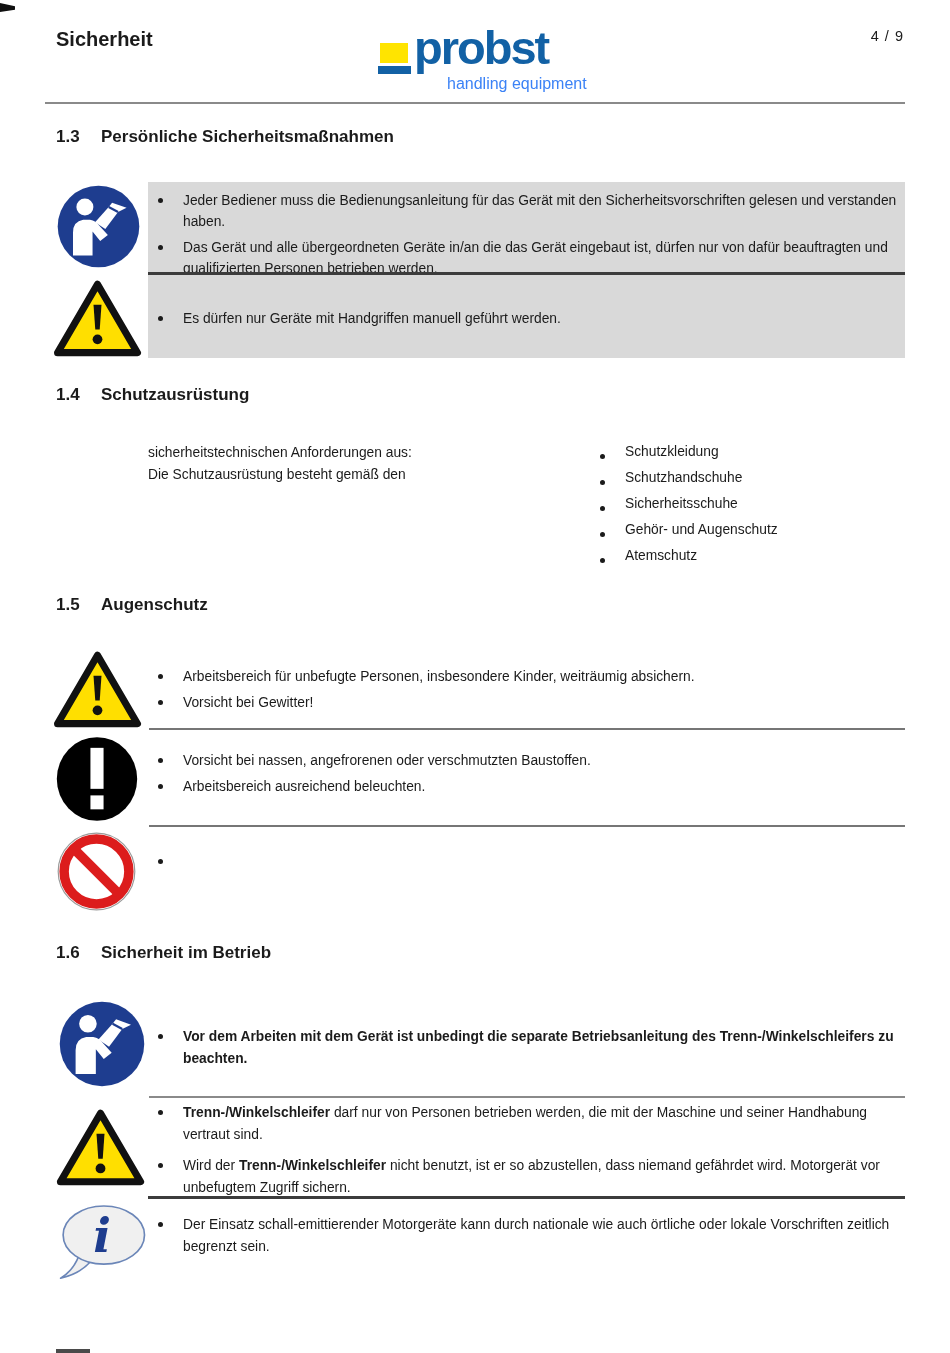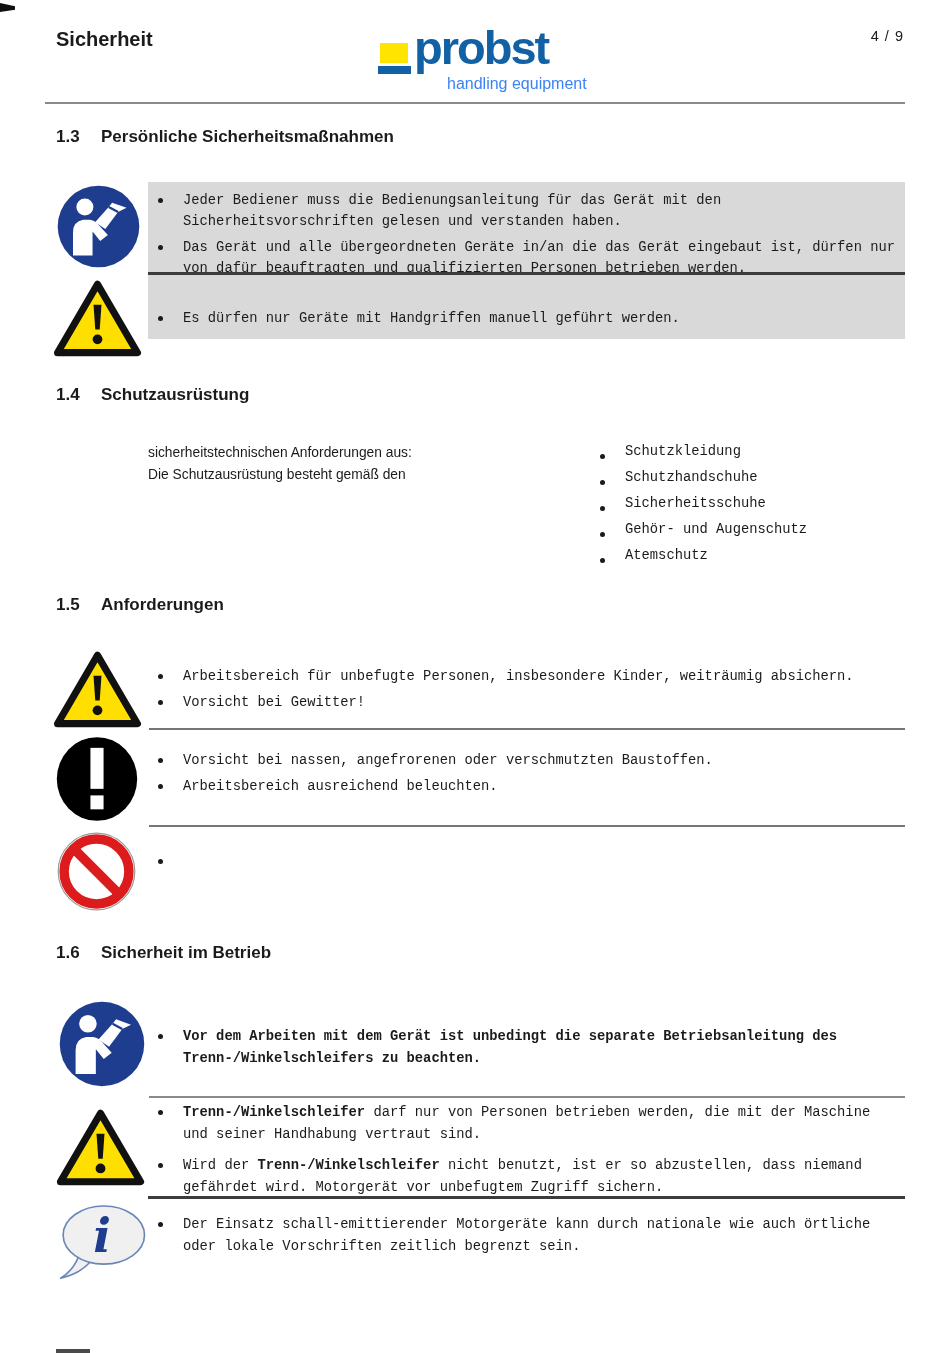--- a/index.html
+++ b/index.html
@@ -35,29 +35,29 @@
   .ic-wt2{left:53px;top:650px;width:89px;height:79px;}
   .ic-ex {left:56px;top:736px;width:82px;height:86px;}
   .ic-pr {left:57px;top:832px;width:79px;height:79px;}
   .ic-rm2{left:58px;top:1000px;width:88px;height:88px;}
   .ic-wt3{left:56px;top:1102px;width:89px;height:91px;}
   .ic-if {left:54px;top:1200px;width:93px;height:85px;}
 
   
   .gbox{position:absolute;left:148px;width:757px;background:#d9d9d9;}
   .gb1{top:182px;height:90px;}
-  .gb2{top:275px;height:64px;}
+  .gb2{top:275px;height:83px;}
   .tblk{position:absolute;left:148px;width:757px;}
   .tA{top:666px}.tB{top:750px}.tC{top:851px}
   .tD{top:1026px}.tE{top:1102px}.tF{top:1214px}
 
   .blist{padding:8px 8px 0 10px;}
   .blist0{padding-top:0;}
   .gb2 .blist{padding-top:33px;}
-  .bitem{display:flex;margin-bottom:5px;font-family:Liberation Mono, monospace;}
+  .bitem{display:flex;margin-bottom:5px;}
   .dot{flex:none;width:5px;height:5px;border-radius:50%;background:#1b1b1b;margin:8px 20px 0 0;}
   .btext{font-size:13.8px;line-height:21px;max-width:714px;}
   .lh22 .btext{line-height:22px;}
   .bold .btext{font-weight:bold;}
   .mb9{margin-bottom:9px;}
 
   .twolines div{font-size:13.8px;line-height:21.5px;}
 
   
   .sep{position:absolute;left:149px;width:756px;height:2px;background:#767676;}
@@ -157,21 +157,21 @@
       <span class="dot"></span>
       <span class="btext">Gehör- und Augenschutz</span>
     </div>
     <div class="bitem">
       <span class="dot"></span>
       <span class="btext">Atemschutz</span>
     </div>
   </div>
 
   <div class="sec-h h15">
-    <span class="num">1.5</span><span>Anforderungen</span>
+    <span class="num">1.5</span><span>Augenschutz</span>
   </div>
   <svg class="icon ic-wt2" viewBox="0 0 100 89">
     <path d="M50 6 L95 83 L5 83 Z" fill="#ffdf00" stroke="#111" stroke-width="8" stroke-linejoin="round"></path>
     <path d="M45.5 29 h9 l-2 28 h-5 Z" fill="#111"></path>
     <circle cx="50" cy="68" r="5.5" fill="#111"></circle>
   </svg>
   <div class="tblk tA">
     <div class="blist blist0">
       <div class="bitem">
         <span class="dot"></span>

